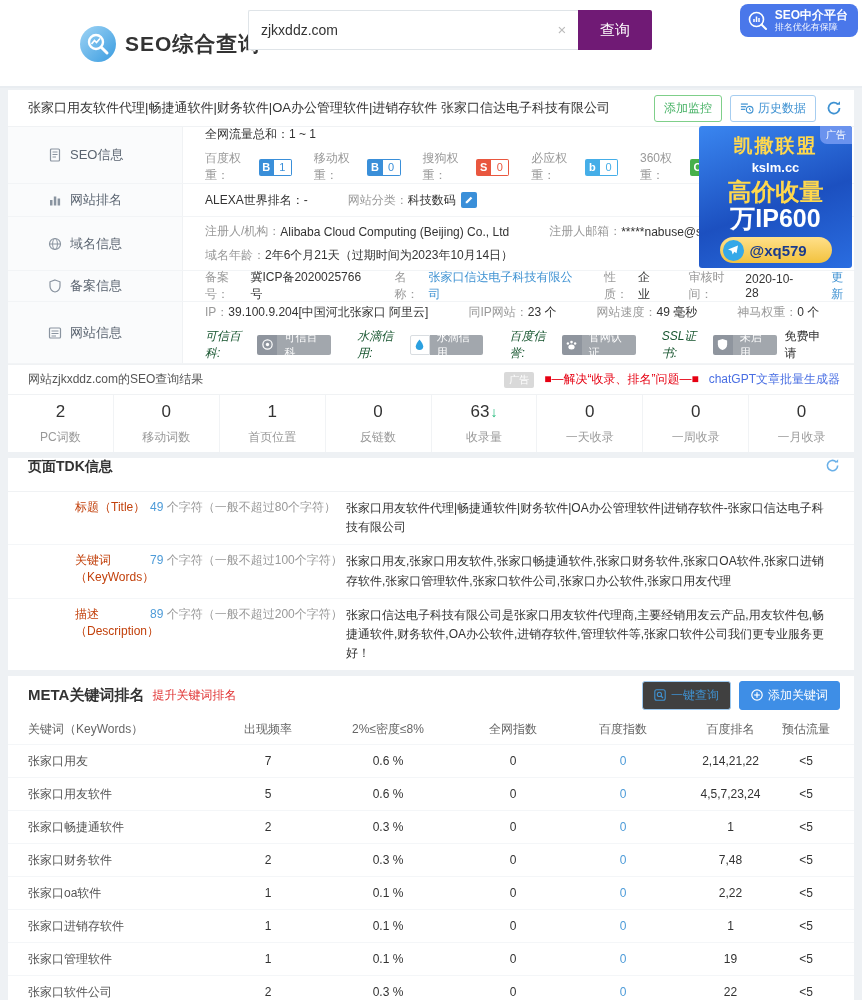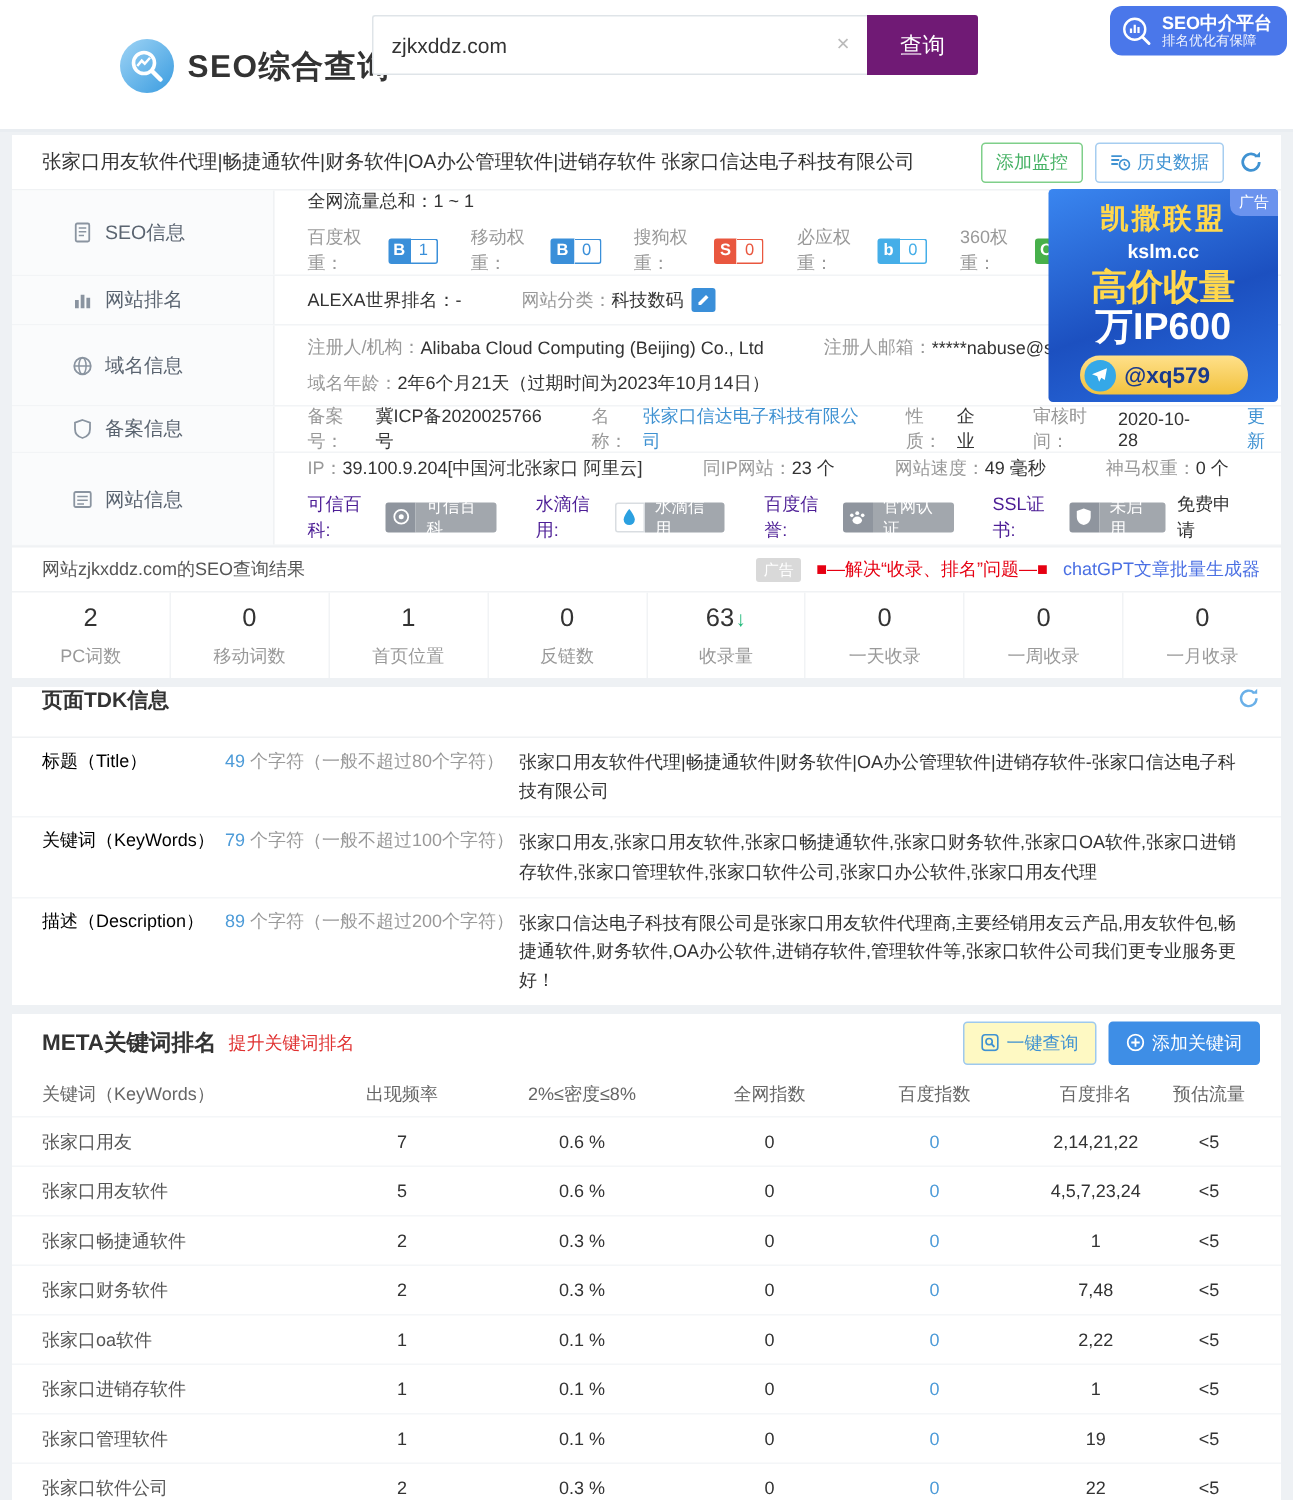--- a/index.html
+++ b/index.html
@@ -43,21 +43,21 @@
   .w-item{display:flex;align-items:center;margin-right:22px;}
   .w-label{color:#999;font-size:12px;margin-right:3px;}
   .w-icon{width:18px;height:17px;border-radius:2px 0 0 2px;color:#fff;font-size:11px;font-weight:bold;display:inline-flex;align-items:center;justify-content:center;}
   .w-val{min-width:18px;height:17px;padding:0 3px;border:1px solid;border-left:none;background:#fff;border-radius:0 2px 2px 0;font-size:11px;display:inline-flex;align-items:center;justify-content:center;}
 
   
   .edit-icon{width:16px;height:16px;background:#3a8fd9;border-radius:2px;display:inline-flex;align-items:center;justify-content:center;margin-left:5px;cursor:pointer;}
 
   
   .b-item{display:flex;align-items:center;margin-right:26px;}
-  .b-label{color:#4c1d95;font-size:12px;margin-right:6px;}
+  .b-label{color:#14532d;font-size:12px;margin-right:6px;font-style:italic;}
   .b-icon{width:22px;height:20px;background:#8f959e;display:inline-flex;align-items:center;justify-content:center;border-radius:2px 0 0 2px;}
   .b-icon svg{width:13px;height:13px;}
   .b-icon.light{background:#fff;border:1px solid #d9dde1;}
   .b-tag{height:20px;background:#a2a7ad;color:#fff;font-size:11px;display:inline-flex;align-items:center;padding:0 7px;border-radius:0 2px 2px 0;}
   .b-extra{margin-left:8px;font-size:12px;color:#333;cursor:pointer;}
 
   
   .ad-banner{position:absolute;top:36px;right:2px;width:153px;height:142px;background:linear-gradient(160deg,#3a86f0 0%,#1c50c0 55%,#2a6de0 100%);border-radius:3px;overflow:hidden;text-align:center;cursor:pointer;display:block;}
   .ad-tag{position:absolute;top:0;right:0;background:#6b93ee;color:#fff;font-size:10px;padding:2px 6px;border-radius:0 0 0 7px;}
   .ad-brand{margin-top:7px;color:#ffd84d;font-size:19px;font-weight:bold;letter-spacing:2px;}
@@ -83,31 +83,31 @@
   .s-val{font-size:17px;color:#333;}
   .s-arrow{color:#21b97a;font-weight:bold;font-size:14px;}
   .s-label{font-size:12px;color:#999;margin-top:7px;}
 
   
   .card-tdk{margin-top:6px;}
   .sec-head{height:34px;display:flex;align-items:flex-start;padding:0 14px 0 20px;border-bottom:1px solid #f0f2f4;}
   .sec-title{font-size:14px;font-weight:bold;color:#333;flex:1;}
   .tdk-row{display:grid;grid-template-columns:122px 196px 1fr;padding:7px 20px;border-bottom:1px solid #f4f6f8;font-size:12px;align-items:start;}
   .tdk-row:last-child{border-bottom:none;}
-  .t-name{color:#000000;}
+  .t-name{color:#c2410c;margin-left:47px;}
   .t-count{color:#4d9bd8;}
   .t-hint{color:#999;}
   .t-content{color:#333;line-height:1.6;padding-right:4px;}
 
   
   .card-meta{margin-top:6px;}
   .meta-head{height:38px;display:flex;align-items:center;padding:0 14px 0 20px;}
   .meta-title{font-size:15px;font-weight:bold;color:#333;}
   .meta-sub{color:#e03131;font-size:12px;margin-left:8px;flex:1;cursor:pointer;}
-  .btn-outline-q{border:1px solid #9ec9ee;color:#3f92d2;background:#fef9c3;border-radius:3px;font-size:12px;padding:5px 11px;display:inline-flex;align-items:center;gap:5px;cursor:pointer;font-family:Liberation Mono, monospace;margin-left:44px;}
+  .btn-outline-q{border:1px solid #9ec9ee;color:#3f92d2;background:#404040;border-radius:3px;font-size:12px;padding:5px 11px;display:inline-flex;align-items:center;gap:5px;cursor:pointer;font-family:Liberation Mono, monospace;margin-left:44px;}
   .btn-fill-a{border:1px solid #3e8ee6;background:#3e8ee6;color:#fff;border-radius:3px;font-size:12px;padding:5px 11px;margin-left:8px;display:inline-flex;align-items:center;gap:5px;cursor:pointer;font-family:inherit;}
   .meta-grid{display:grid;grid-template-columns:195px 90px 150px 100px 120px 95px 1fr;padding:0 20px;align-items:center;font-size:12px;}
   .meta-grid-head{height:30px;color:#666;}
   .meta-grid-head .mh{text-align:center;}
   .meta-grid-head .mh:first-child{text-align:left;}
   .meta-row{height:33px;border-top:1px solid #f4f6f8;color:#333;}
   .mc{text-align:center;}
   .mc-keyword{text-align:left;color:#555;}
   .mc-baidu-index{color:#4d9bd8;cursor:pointer;}
 

